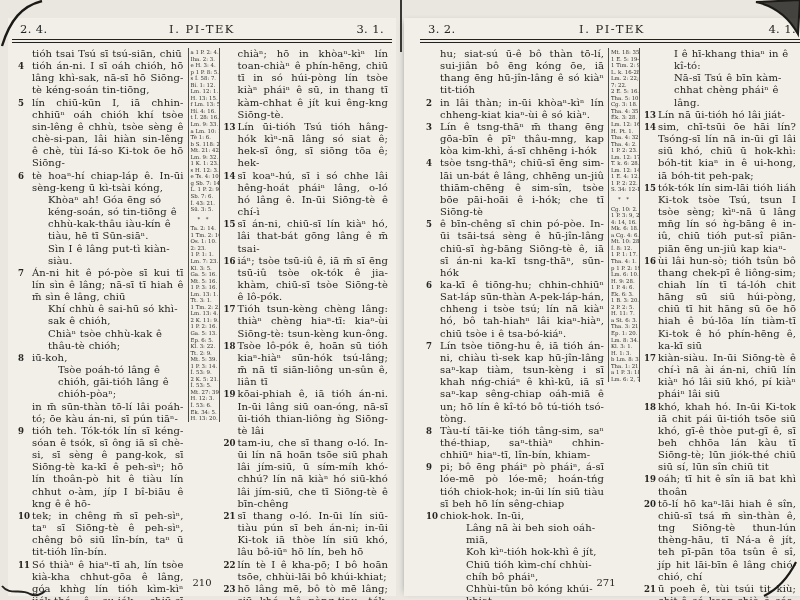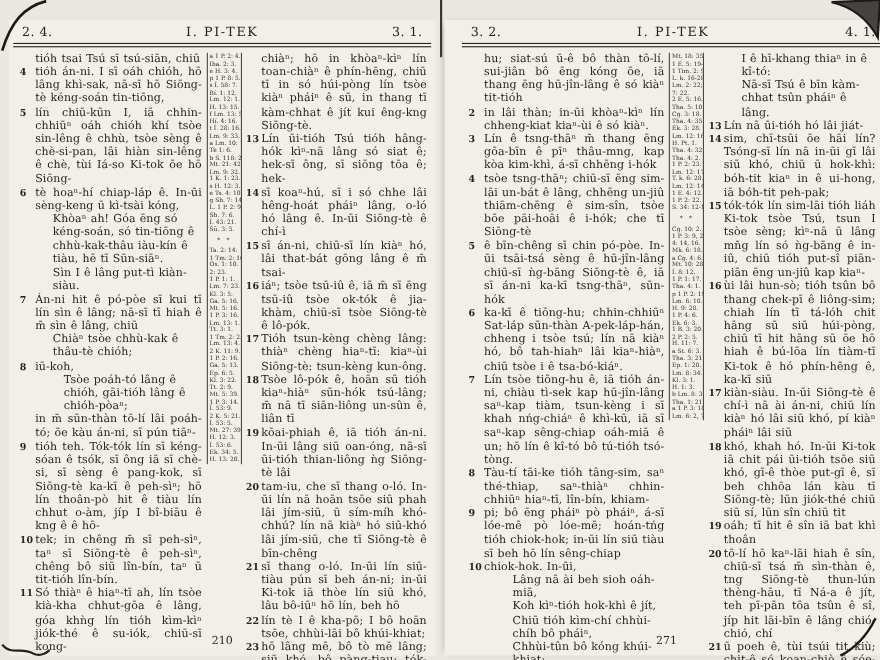--- a/index.html
+++ b/index.html
@@ -48,20 +48,21 @@
   <div class="rule2"></div>
   <div class="cols">
     <div class="textcol c1">
         <div class="verse">tióh tsai Tsú sī tsú-siān, chiū</div>
         <div class="verse"><span class="vn">4</span>tióh án-ni. I sī oáh chióh, hō lâng khì-sak, nā-sī hō Siōng-tè kéng-soán tin-tiōng,</div>
         <div class="verse"><span class="vn">5</span>lín chiū-kūn I, iā chhin-chhiūⁿ oáh chióh khí tsòe sin-lêng ê chhù, tsòe sèng ê chè-si-pan, lâi hiàn sin-lêng ê chè, tùi Iá-so Ki-tok ōe hō Siōng-</div>
         <div class="verse"><span class="vn">6</span>tè hoaⁿ-hí chiap-láp ê.  In-ūi sèng-keng ū kì-tsài kóng,</div>
         <div class="poetry i1">Khòaⁿ ah! Góa ēng só kéng-soán, só tin-tiōng ê chhù-kak-thâu iàu-kín ê tiàu, hē tī Sūn-siāⁿ.</div>
         <div class="poetry i1">Sìn I ê lâng put-tì kiàn-siàu.</div>
         <div class="verse"><span class="vn">7</span>Án-ni hit ê pó-pòe sī kui tī lín sìn ê lâng; nā-sī tī hiah ê m̄ sìn ê lâng, chiū</div>
+        <div class="poetry i1">Khí chhù ê sai-hū só khì-sak ê chióh,</div>
         <div class="poetry i1">Chiàⁿ tsòe chhù-kak ê thâu-tè chióh;</div>
         <div class="verse"><span class="vn">8</span>iū-koh,</div>
         <div class="poetry i2">Tsòe poáh-tó lâng ê chióh, gāi-tióh lâng ê chióh-pòaⁿ;</div>
         <div class="verse">in m̄ sūn-thàn tō-lí lâi poáh-tó; ōe kàu án-ni, sī pún tiāⁿ-</div>
         <div class="verse"><span class="vn">9</span>tióh teh.  Tók-tók lín sī kéng-sóan ê tsók, sī ông iā sī chè-si, sī sèng ê pang-kok, sī Siōng-tè ka-kī ê peh-sìⁿ; hō lín thoân-pò hit ê tiàu lín chhut o-àm, jíp I bî-biāu ê kng ê ê hō-</div>
         <div class="verse"><span class="vn">10</span>tek; in chêng m̄ sī peh-sìⁿ, taⁿ sī Siōng-tè ê peh-sìⁿ, chêng bô siū lîn-bín, taⁿ ū tit-tióh lîn-bín.</div>
         <div class="verse"><span class="vn">11</span>Só thiàⁿ ê hiaⁿ-tī ah, lín tsòe kià-kha chhut-gōa ê lâng, góa khǹg lín tióh kìm-kìⁿ jiók-thé ê su-iók, chiū-sī kong-</div>
       </div>
     <div class="refs">
         <div>a 1 P. 2: 4.</div>
@@ -210,21 +211,21 @@
         <div>Lm. 8: 34.</div>
         <div>Kl. 3: 1.</div>
         <div>H. 1: 3.</div>
         <div>b Lm. 8: 38.</div>
         <div>Tha. 1: 21.</div>
         <div>a 1 P. 3: 18.</div>
         <div>Lm. 6: 2, 7.</div>
       </div>
     <div class="textcol c2">
         <div class="poetry i1">I ê hī-khang thiaⁿ in ê kî-tó:</div>
-        <div class="poetry i1">Nā-sī Tsú ê bīn kàm-chhat tsûn pháiⁿ ê lâng.</div>
+        <div class="poetry i1">Nā-sī Tsú ê bīn kàm-chhat chèng pháiⁿ ê lâng.</div>
         <div class="verse"><span class="vn">13</span>Lín nā ūi-tióh hó lâi jiát-</div>
         <div class="verse"><span class="vn">14</span>sim, chī-tsūi ōe hāi lín?  Tsóng-sī lín nā in-ūi gī lâi siū khó, chiū ū hok-khì: bóh-tit kiaⁿ in ê ui-hong, iā bóh-tit peh-pak;</div>
         <div class="verse"><span class="vn">15</span>tók-tók lín sim-lāi tióh liáh Ki-tok tsòe Tsú, tsun I tsòe sèng; kìⁿ-nā ū lâng mn̄g lín só ǹg-bāng ê in-iû, chiū tióh put-sî piān-piān ēng un-jiû kap kiaⁿ-</div>
         <div class="verse"><span class="vn">16</span>ùi lâi hun-sò; tióh tsûn bô thang chek-pī ê liông-sim; chiah lín tī tá-lóh chit hāng sū siū húi-pòng, chiū tī hit hāng sū ōe hō hiah ê bú-lōa lín tiàm-tī Ki-tok ê hó phín-hēng ê, ka-kī siū</div>
         <div class="verse"><span class="vn">17</span>kiàn-siàu.  In-ūi Siōng-tè ê chí-ì nā ài án-ni, chiū lín kiàⁿ hó lâi siū khó, pí kiàⁿ pháiⁿ lâi siū</div>
         <div class="verse"><span class="vn">18</span>khó, khah hó.  In-ūi Ki-tok iā chit pái ūi-tióh tsōe siū khó, gī-ê thòe put-gī ê, sī beh chhōa lán kàu tī Siōng-tè; lūn jiók-thé chiū siū sí, lūn sîn chiū tit</div>
         <div class="verse"><span class="vn">19</span>oáh; tī hit ê sîn iā bat khì thoân</div>
         <div class="verse"><span class="vn">20</span>tō-lí hō kaⁿ-lāi hiah ê sîn, chiū-sī tsá m̄ sìn-thàn ê, tng Siōng-tè thun-lún thèng-hāu, tī Ná-a ê jít, teh pī-pān tōa tsûn ê sî, jíp hit lāi-bīn ê lâng chió-chió, chí</div>
         <div class="verse"><span class="vn">21</span>ū poeh ê, tùi tsúi tit kiù; chit-ê só koan-chiò ê sóe-lé taⁿ iā kiù lín, m̄ sī tû-khì jiók-thé ê lâ-sâm, chiū-sī bô thang chek-pī ê liông-sim ǹg Siōng-tè lâi kiû, sī tùi</div>
       </div>

